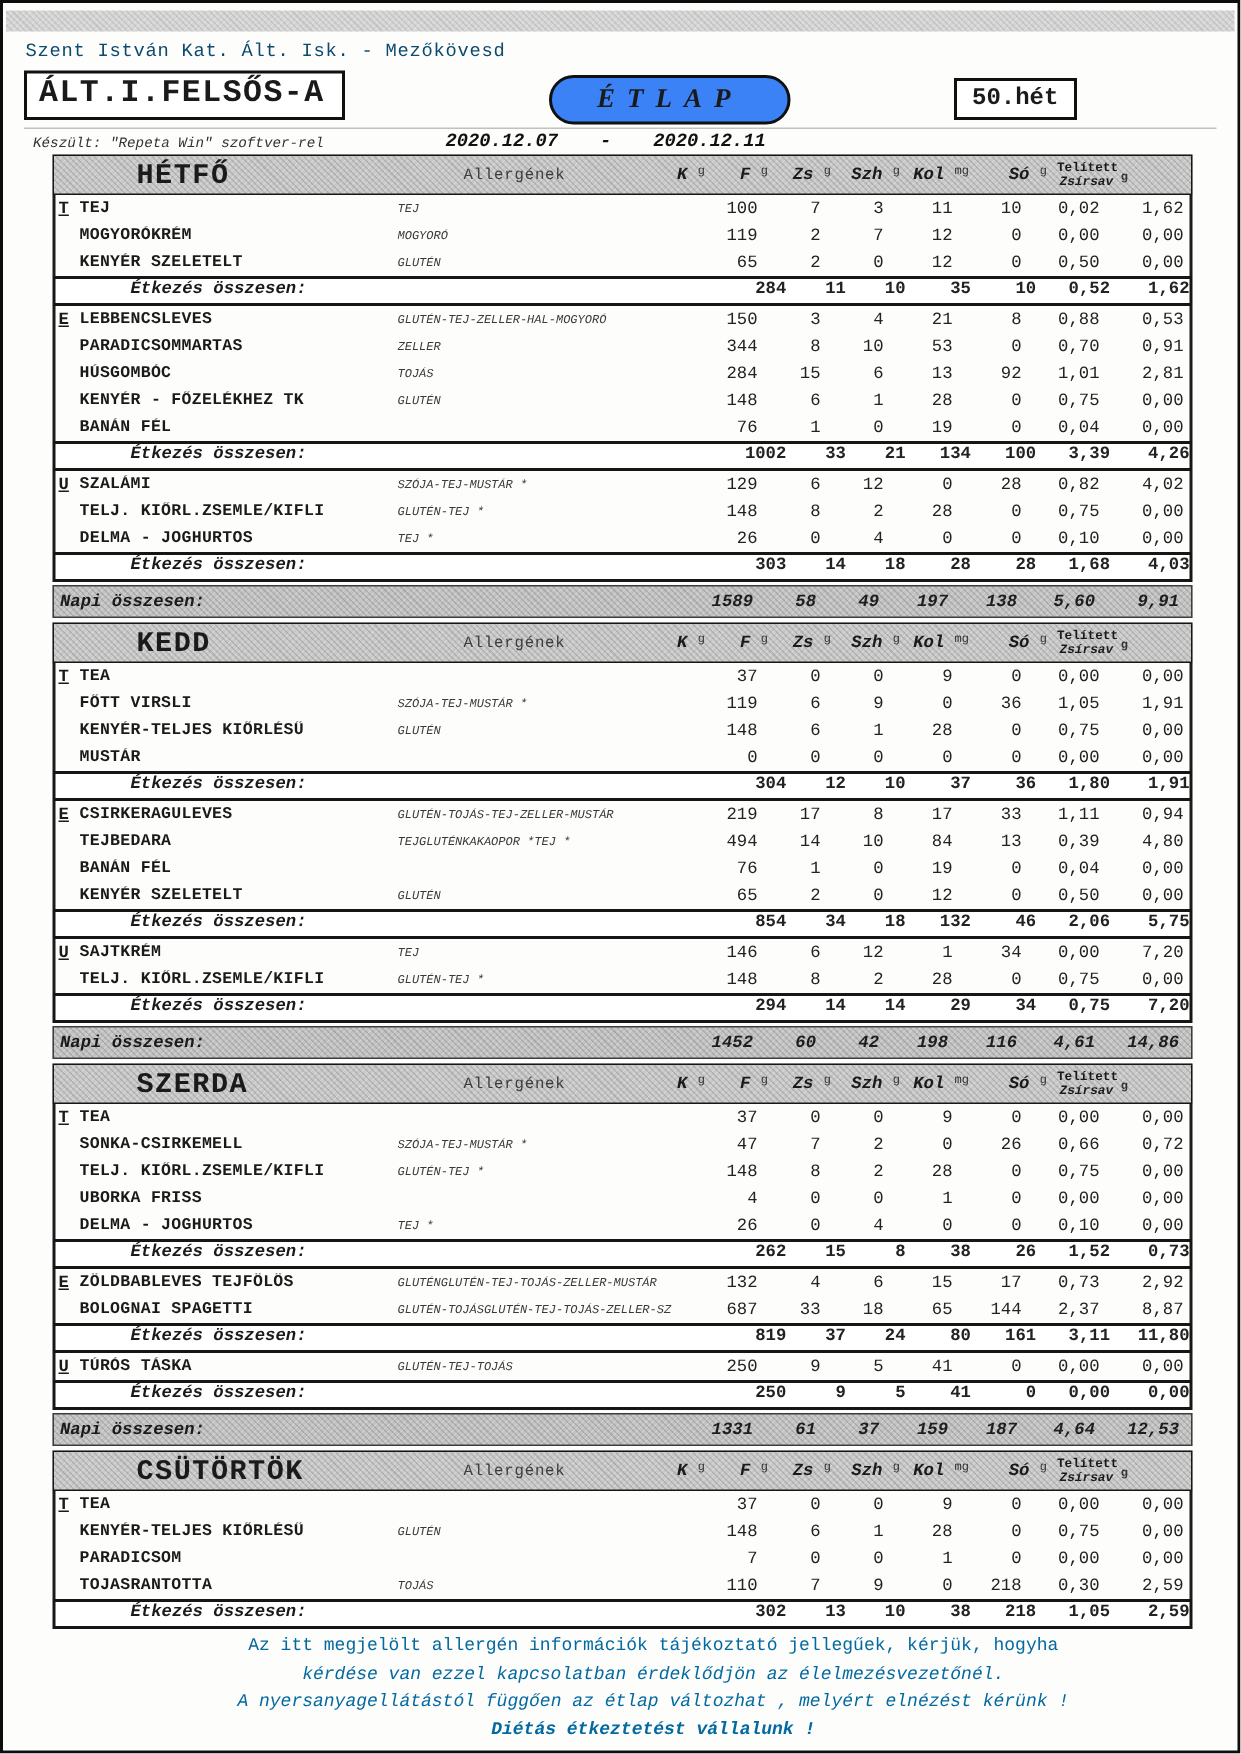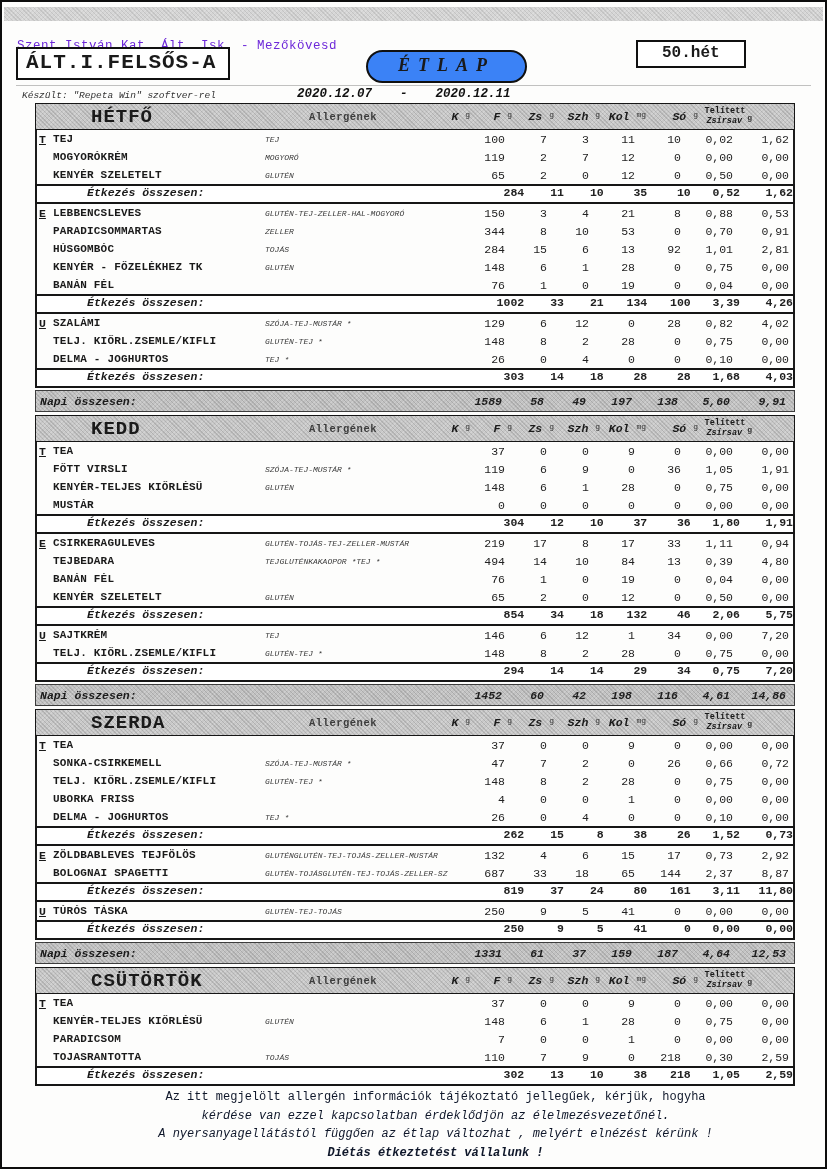--- a/index.html
+++ b/index.html
@@ -9,38 +9,38 @@
     overflow:hidden;
   }
   .sheet{position:absolute;inset:0;border:2px solid #0d0d0d;box-sizing:border-box;}
   .dither{
     background-color:#c8c8c8;
     background-image:
       repeating-linear-gradient(45deg, rgba(0,0,0,.12) 0 1px, transparent 1px 3px),
       repeating-linear-gradient(-45deg, rgba(255,255,255,.20) 0 1px, transparent 1px 3px);
   }
   .scan-strip{position:absolute;top:5px;left:2px;right:2px;height:14px;opacity:.75;}
-  .school-line{position:absolute;top:25px;left:15px;font-size:12.5px;letter-spacing:.5px;color:#6d28d9;white-space:nowrap;margin-top:12px;}
+  .school-line{position:absolute;top:25px;left:15px;font-size:12.5px;letter-spacing:.5px;color:#0c4a6e;white-space:nowrap;}
   .class-box{position:absolute;top:45px;left:14px;border:2px solid #101010;background:#fff;
     padding:2px 12px 4px 8px;font-size:21px;font-weight:bold;letter-spacing:1px;white-space:nowrap;}
   .etlap-box{position:absolute;top:48px;left:364px;border:2px solid #101010;border-radius:18px;background:#3b82f6;
     padding:3px 30px 5px;font-family:"Liberation Serif","DejaVu Serif",serif;font-style:italic;font-weight:bold;
     font-size:18px;letter-spacing:8px;white-space:nowrap;}
-  .week-box{position:absolute;top:38px;left:634px;border:2px solid #101010;background:#fff;
-    padding:2px 24px 4px;font-size:16px;font-weight:bold;white-space:nowrap;}
+  .week-box{position:absolute;top:50px;left:634px;border:2px solid #101010;background:#fff;
+    padding:2px 10px 4px;font-size:16px;font-weight:bold;white-space:nowrap;}
   .made-line{position:absolute;top:88px;left:20px;font-size:9.5px;font-style:italic;color:#333;white-space:nowrap;}
   .dates-line{position:absolute;top:85px;left:295px;font-size:12.5px;font-weight:bold;font-style:italic;color:#111;white-space:nowrap;}
   .dates-line .sep{display:inline-block;margin:0 28px;}
   .rule{position:absolute;top:83px;left:14px;right:14px;border-top:1px solid #777;opacity:.45;}
 
   .days{position:absolute;top:101px;left:33px;width:760px;}
   .day-section{margin-bottom:3px;}
   .day-band{display:flex;align-items:center;height:27px;border:1px solid #161616;box-sizing:border-box;}
   .day-name{width:228px;box-sizing:border-box;padding-left:55px;font-size:19px;font-weight:bold;letter-spacing:1px;white-space:nowrap;}
-  .allergen-head{width:158px;text-align:center;font-size:10.5px;color:#3c3c3c;letter-spacing:.5px;font-weight:bold;}
+  .allergen-head{width:158px;text-align:center;font-size:10.5px;color:#3c3c3c;letter-spacing:.5px;}
   .nh{box-sizing:border-box;text-align:right;font-size:11.5px;white-space:nowrap;}
   .nh .lbl{font-weight:bold;font-style:italic;}
   .nh .unit{font-size:8px;position:relative;top:-3px;color:#333;}
   .nh-stack{font-size:8.5px;line-height:9px;font-weight:bold;text-align:right;padding-right:2px;}
   .nh-stack .top{display:block;text-align:center;}
   .nh-stack .lbl{font-style:italic;}
   .w0{width:48px}.w1{width:42px}.w2{width:42px}.w3{width:46px}.w4{width:46px}.w5{width:52px}.w6{width:56px}
 
   .meal-group{border-left:2px solid #1c1c1c;border-right:2px solid #1c1c1c;box-sizing:border-box;}
   .mrow{display:flex;align-items:center;height:18px;}
@@ -49,21 +49,21 @@
   .allergen{width:192px;font-size:8px;font-style:italic;color:#3a3a3a;white-space:nowrap;overflow:hidden;}
   .num{box-sizing:border-box;text-align:right;font-size:11.5px;color:#222;white-space:nowrap;}
   .total-row{display:flex;height:20px;border:2px solid #161616;box-sizing:border-box;font-weight:bold;background:#fff;padding-left:46px;}
   .total-label{width:418px;box-sizing:border-box;padding-left:4px;font-style:italic;font-size:11.5px;}
   .total-row .num{font-weight:bold;}
   .napi-row{display:flex;align-items:center;height:22px;border:1px solid #3d3d3d;box-sizing:border-box;
     font-weight:bold;font-style:italic;margin-top:2px;background-color:#c2c2c2;}
   .napi-label{width:418px;box-sizing:border-box;padding-left:4px;font-size:11.5px;}
   .napi-row .num{font-weight:bold;font-style:italic;color:#1e1e1e;}
 
-  .footer{position:absolute;top:1086px;left:0;right:0;text-align:center;font-size:12px;line-height:18.5px;color:#0f172a;padding-left:44px;}
+  .footer{position:absolute;top:1086px;left:0;right:0;text-align:center;font-size:12px;line-height:18.5px;color:#0369a1;padding-left:44px;}
   .f-line{white-space:nowrap;}
   .f1,.f2{font-style:italic;}
   .f3{font-weight:bold;font-style:italic;}
 </style>
 </head>
 <body>
 
 <div class="sheet">
   <div class="scan-strip dither"></div>
 

